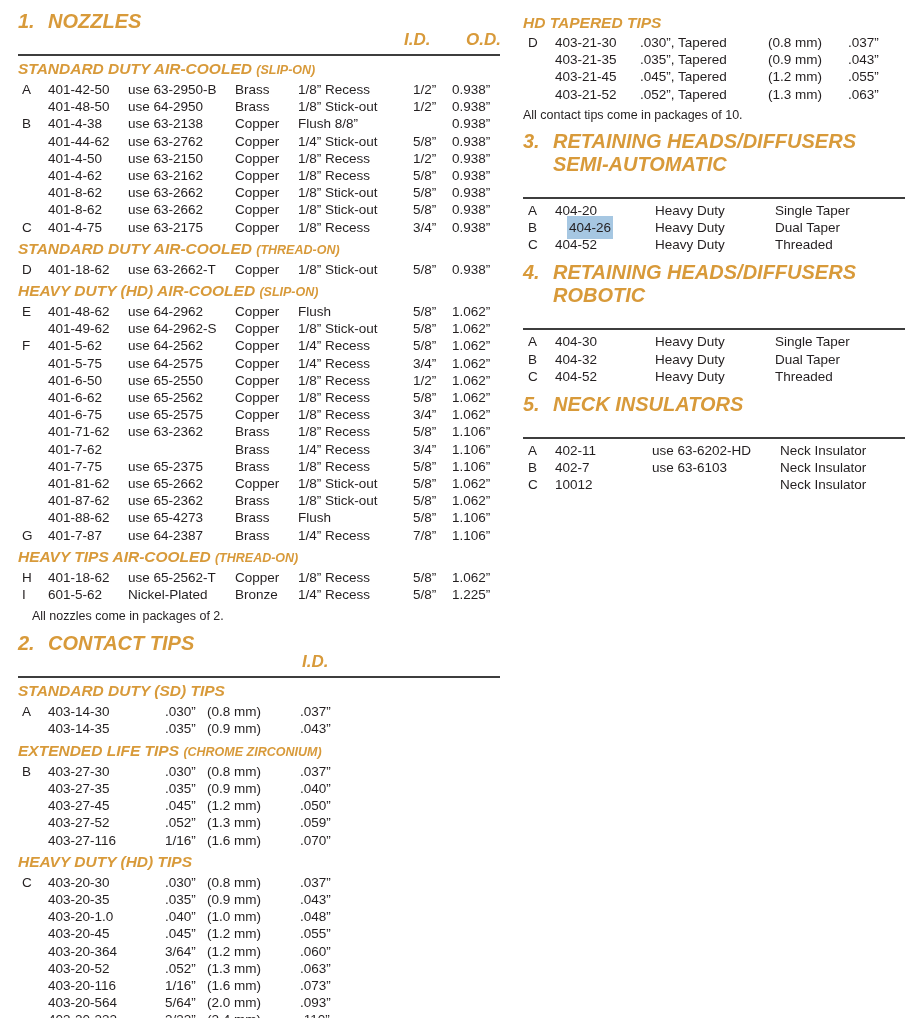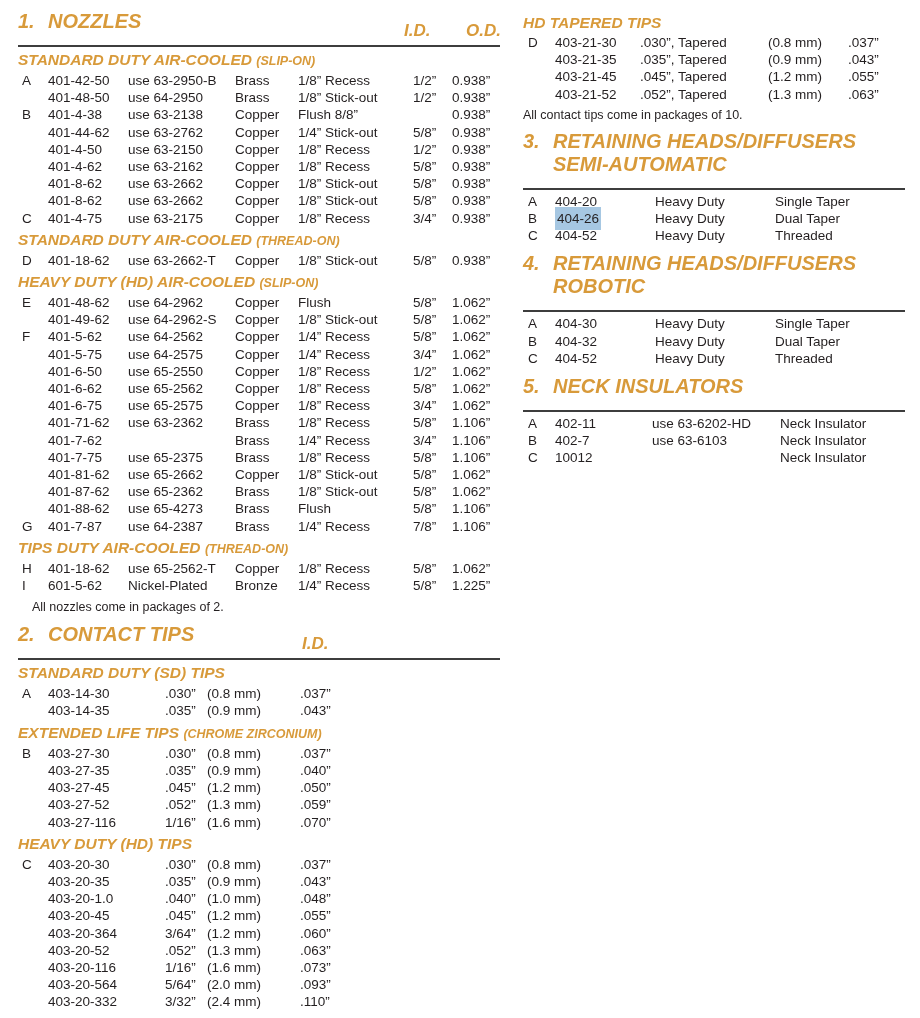--- a/index.html
+++ b/index.html
@@ -2,21 +2,21 @@
 <html style="--accent: #d89a3a; --highlight: #a6c7e2;"><head>
 <meta charset="utf-8">
 <style>
   * { margin:0; padding:0; box-sizing:border-box; }
   html,body { width:920px; height:1018px; background:#ffffff; }
   body { font-family:"Liberation Sans", sans-serif; color:#231f20; position:relative; overflow:hidden; }
   .col { position:absolute; top:10px; }
   .col-left  { left:18px;  width:482px; }
   .col-right { left:523px; width:382px; }
 
-  .sec-header { position:relative; border-bottom:2px solid #3d3d3d; padding-bottom:12px; margin-bottom:3px;
+  .sec-header { position:relative; border-bottom:2px solid #3d3d3d; padding-bottom:21px; margin-bottom:3px;
                 color:var(--accent,#d89a3a); font-style:italic; font-weight:bold; font-size:20px; line-height:23px; }
   .sec-header .sec-num { display:inline-block; width:30px; }
   .sec-paren { font-size:14px; }
   .sec-header.mt { margin-top:8px; }
   .two-line .line2 { padding-left:30px; }
   .hdr-label { position:absolute; bottom:3px; font-size:17px; }
   .id-label-nozzle { left:386px; }
   .od-label-nozzle { left:448px; }
   .id-label-tips   { left:284px; }
 
@@ -26,21 +26,21 @@
   .row { display:grid; font-size:13.5px; line-height:17.2px; }
   .row-nozzle    { grid-template-columns:26px 80px 107px 63px 115px 39px 1fr; padding-left:4px; }
   .row-tip       { grid-template-columns:26px 117px 42px 93px 1fr; padding-left:4px; }
   .row-tapered   { grid-template-columns:27px 85px 128px 80px 1fr; padding-left:5px; }
   .row-head      { grid-template-columns:27px 100px 120px 1fr; padding-left:5px; }
   .row-insulator { grid-template-columns:27px 97px 128px 1fr; padding-left:5px; }
   .cell { white-space:nowrap; }
 
   .note { font-size:12.5px; margin:6px 14px 9px; }
   .note-tight { margin:5px 0 6px; }
-  mark.hl { background:var(--highlight,#a6c7e2); color:inherit; padding:4px 2px; }
+  mark.hl { background:var(--highlight,#a6c7e2); color:inherit; padding:4px 2px;margin-left:12px; }
 </style>
 </head>
 <body>
 
 <div class="col col-left">
 
   <div class="sec-header">
     <span class="sec-num">1.</span><span class="sec-title">NOZZLES</span>
     <span class="hdr-label id-label-nozzle">I.D.</span>
     <span class="hdr-label od-label-nozzle">O.D.</span>
@@ -277,21 +277,21 @@
         <span class="cell c-part">401-7-87</span>
         <span class="cell c-use">use 64-2387</span>
         <span class="cell c-material">Brass</span>
         <span class="cell c-desc">1/4” Recess</span>
         <span class="cell c-id">7/8”</span>
         <span class="cell c-od">1.106”</span>
       </div>
     </div>
 
   <div class="subheading">
-    <span>TIPS DUTY AIR-COOLED</span>
+    <span>HEAVY TIPS AIR-COOLED</span>
     <span class="sub-paren">(THREAD-ON)</span>
   </div>
   <div>
       <div class="row row-nozzle">
         <span class="cell c-letter">H</span>
         <span class="cell c-part">401-18-62</span>
         <span class="cell c-use">use 65-2562-T</span>
         <span class="cell c-material">Copper</span>
         <span class="cell c-desc">1/8” Recess</span>
         <span class="cell c-id">5/8”</span>

